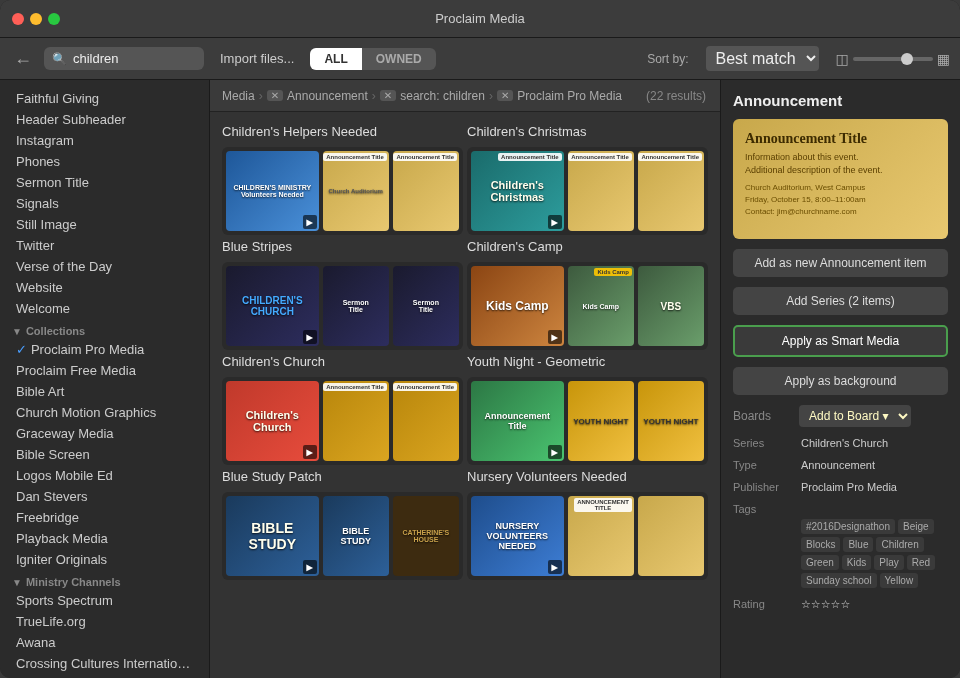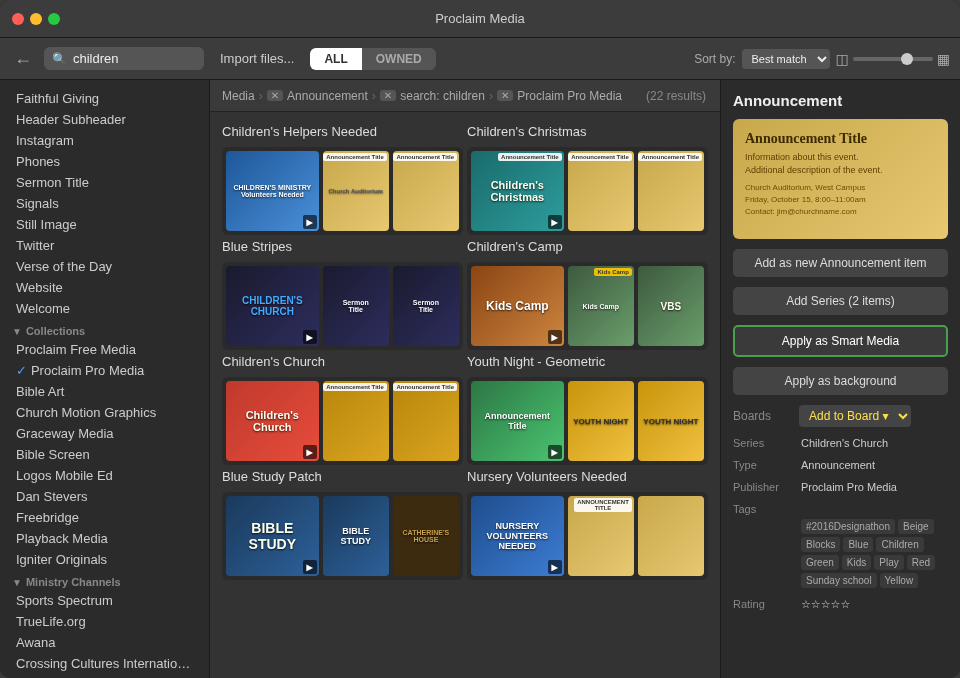--- a/index.html
+++ b/index.html
@@ -102,29 +102,29 @@
       cursor: pointer;
       font-size: 12px;
       font-weight: 600;
     }
     .tab-btn.active { background: #fff; color: #333; }
     .tab-btn.inactive { background: transparent; color: #aaa; }
     .sort-area {
       margin-left: auto;
       display: flex;
       align-items: center;
-      gap: 6px;
+      gap: 17px;
       color: #aaa;
       font-size: 12px;
     }
     .sort-select {
       background: #555;
       border: none;
       color: #eee;
-      font-size: 11px;
+      font-size: 16px;
       padding: 3px 6px;
       border-radius: 4px;
     }
     .view-icons { display: flex; gap: 4px; align-items: center; }
     .view-icon { color: #aaa; font-size: 14px; cursor: pointer; }
     .slider-thumb {
       width: 80px;
       height: 4px;
       background: #666;
       border-radius: 2px;
@@ -347,21 +347,21 @@
     .boards-row {
       display: flex;
       align-items: center;
       gap: 6px;
       color: #aaa;
       font-size: 12px;
     }
     .boards-select {
       background: #444;
       border: none;
-      color: #fde047;
+      color: #fef9c3;
       font-size: 12px;
       padding: 3px 6px;
       border-radius: 4px;
       cursor: pointer;
     }
     .meta-row {
       display: flex;
       gap: 8px;
       font-size: 11px;
       align-items: flex-start;
@@ -450,24 +450,24 @@
       <div class="sidebar-item">Still Image</div>
       <div class="sidebar-item">Twitter</div>
       <div class="sidebar-item">Verse of the Day</div>
       <div class="sidebar-item">Website</div>
       <div class="sidebar-item">Welcome</div>
 
       <div class="sidebar-section">
         <span class="sidebar-section-icon">▼</span>
         <span>Collections</span>
       </div>
-      <div class="sidebar-item">Proclaim Free Media</div>
       <div class="sidebar-item">
         <span class="sidebar-checked">✓</span>Proclaim Pro Media
       </div>
+      <div class="sidebar-item">Proclaim Free Media</div>
       <div class="sidebar-item">Bible Art</div>
       <div class="sidebar-item">Church Motion Graphics</div>
       <div class="sidebar-item">Graceway Media</div>
       <div class="sidebar-item">Bible Screen</div>
       <div class="sidebar-item">Logos Mobile Ed</div>
       <div class="sidebar-item">Dan Stevers</div>
       <div class="sidebar-item">Freebridge</div>
       <div class="sidebar-item">Playback Media</div>
       <div class="sidebar-item">Igniter Originals</div>
 

